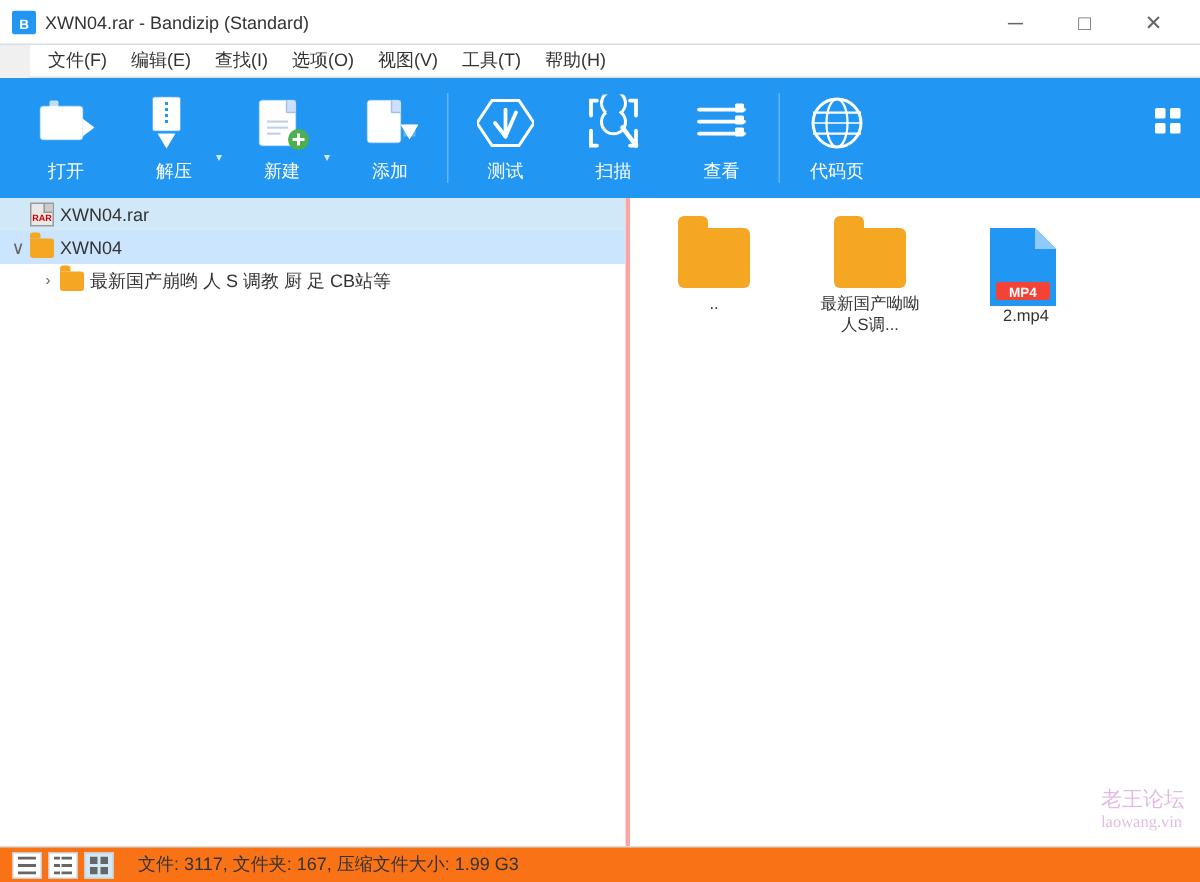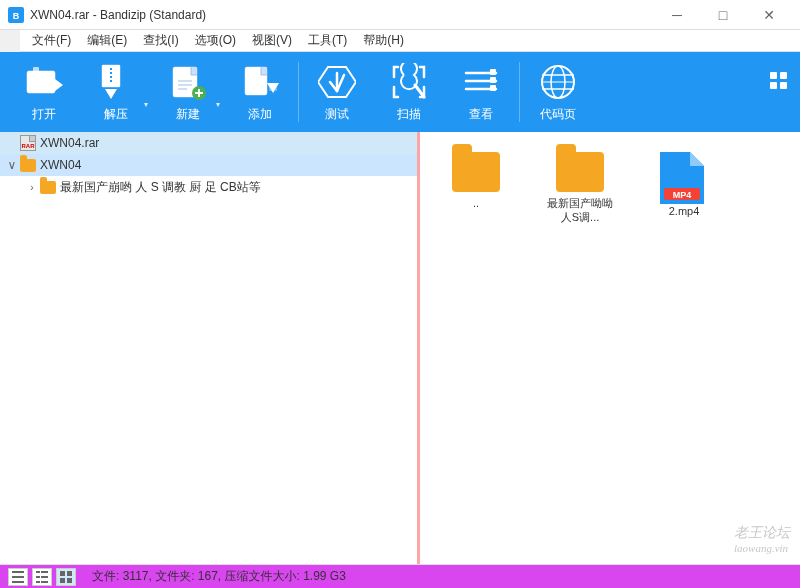--- a/index.html
+++ b/index.html
@@ -203,21 +203,21 @@
     .mp4-icon-wrapper {
       width: 48px;
       height: 48px;
       position: relative;
       margin-bottom: 4px;
     }
 
     
     .status-bar {
       height: 24px;
-      background: #d946ef;
+      background: #f97316;
       border-top: 1px solid #ddd;
       display: flex;
       align-items: center;
       padding: 0 8px;
       font-size: 12px;
       color: #333;
       gap: 8px;
     }
     .status-icons { display: flex; gap: 4px; margin-right: 8px; }
     .status-icon-btn {
@@ -229,22 +229,21 @@
     }
     .status-icon-active { background: #d0e8f8; }
 
     
     .watermark {
       position: absolute;
       bottom: 10px;
       right: 10px;
       opacity: 0.3;
       font-size: 14px;
-      color: #404040;
-      font-style: italic;
+      color: #a21caf;
       font-family: serif;
       pointer-events: none;
     }
 
     
     svg { display: block; }
   </style>
 </head>
 <body>
 

